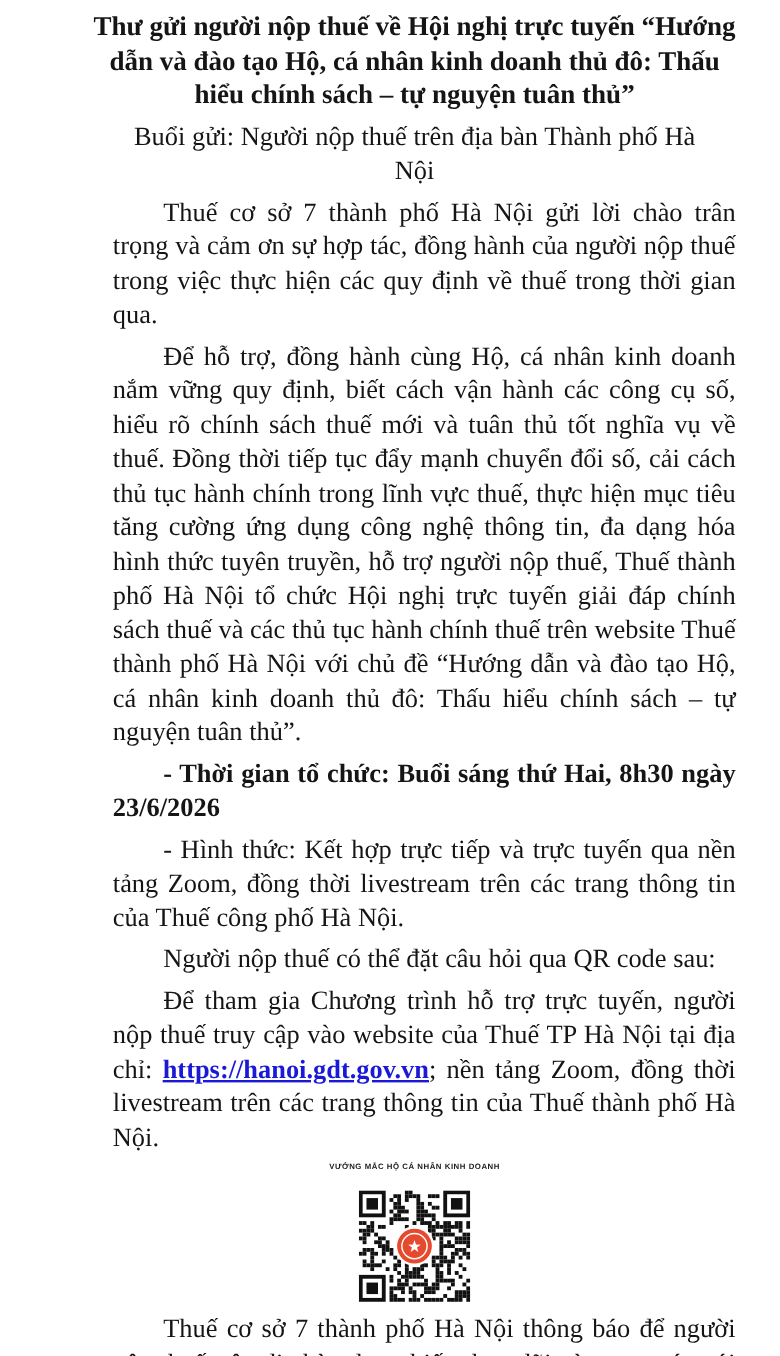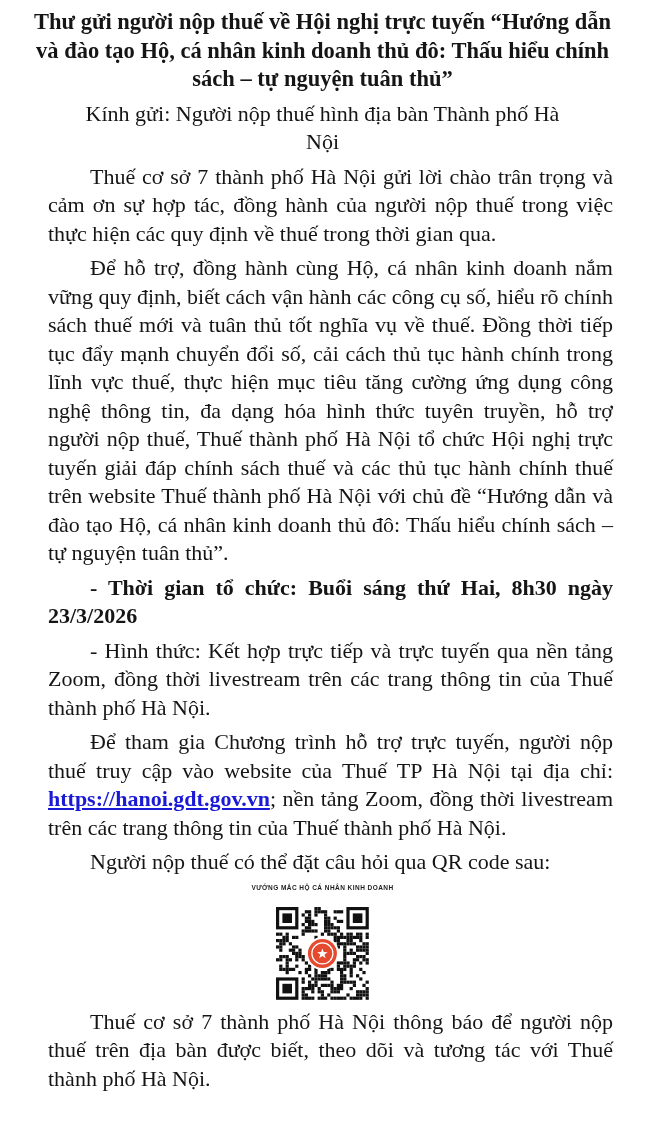--- a/index.html
+++ b/index.html
@@ -5,21 +5,21 @@
   html, body {
     margin: 0;
     padding: 0;
     background: #ffffff;
   }
   .page {
     width: 650px;
     height: 1130px;
     background: #ffffff;
     box-sizing: border-box;
-    padding: 8px 37px 0 32px;
+    padding: 8px 37px 0 78px;
     overflow: hidden;
     font-family: "Liberation Serif", "DejaVu Serif", serif;
     font-size: 22px;
     line-height: 28.5px;
     color: #151515;
   }
   .doc-title {
     font-weight: bold;
     text-align: center;
     margin: 0 0 6px 0;
@@ -57,34 +57,34 @@
   }
   .qr-svg-wrap { line-height: 0; }
 </style>
 </head>
 <body>
 
 <div class="page">
 
   <h1 class="doc-title">Thư gửi người nộp thuế về Hội nghị trực tuyến “Hướng dẫn và đào tạo Hộ, cá nhân kinh doanh thủ đô: Thấu hiểu chính sách – tự nguyện tuân thủ”</h1>
 
-  <div class="salutation">Kính gửi: Người nộp thuế hình địa bàn Thành phố Hà Nội</div>
+  <div class="salutation">Buổi gửi: Người nộp thuế trên địa bàn Thành phố Hà Nội</div>
 
   <p class="body-par">Thuế cơ sở 7 thành phố Hà Nội gửi lời chào trân trọng và cảm ơn sự hợp tác, đồng hành của người nộp thuế trong việc thực hiện các quy định về thuế trong thời gian qua.</p>
 
   <p class="body-par"><span>Để hỗ trợ, đồng hành cùng Hộ, cá nhân kinh doanh nắm vững quy định, biết cách vận hành các công cụ số, hiểu rõ chính sách thuế mới và tuân thủ tốt nghĩa vụ về thuế. Đồng thời tiếp tục đẩy mạnh chuyển đổi số, cải cách thủ tục hành chính trong lĩnh vực thuế, thực hiện mục tiêu tăng cường ứng dụng công nghệ thông tin, đa dạng hóa hình thức tuyên truyền, hỗ trợ người nộp thuế, Thuế thành phố Hà Nội tổ chức Hội nghị trực tuyến giải đáp chính sách thuế và các thủ tục hành chính thuế trên website Thuế thành phố Hà Nội với chủ đề </span><span class="italic">“Hướng dẫn và đào tạo Hộ, cá nhân kinh doanh thủ đô: Thấu hiểu chính sách – tự nguyện tuân thủ”</span><span>.</span></p>
 
-  <p class="body-par bold-par">- Thời gian tổ chức: Buổi sáng thứ Hai, 8h30 ngày 23/3/2026</p>
-
-
-  <p class="body-par">- Hình thức: Kết hợp trực tiếp và trực tuyến qua nền tảng Zoom, đồng thời livestream trên các trang thông tin của Thuế thành phố Hà Nội.</p>
+  <p class="body-par bold-par">- Thời gian tổ chức: Buổi sáng thứ Hai, 8h30 ngày 23/6/2026</p>
+
+
+  <p class="body-par">- Hình thức: Kết hợp trực tiếp và trực tuyến qua nền tảng Zoom, đồng thời livestream trên các trang thông tin của Thuế công phố Hà Nội.</p>
+
+  <p class="body-par">Người nộp thuế có thể đặt câu hỏi qua QR code sau:</p>
 
   <p class="body-par"><span>Để tham gia Chương trình hỗ trợ trực tuyến, người nộp thuế truy cập vào website của Thuế TP Hà Nội tại địa chỉ: </span><a class="doc-link" href="#">https://hanoi.gdt.gov.vn</a><span>; nền tảng Zoom, đồng thời livestream trên các trang thông tin của Thuế thành phố Hà Nội.</span></p>
-
-  <p class="body-par">Người nộp thuế có thể đặt câu hỏi qua QR code sau:</p>
 
   <div class="qr-section">
     <div class="qr-caption">VƯỚNG MẮC HỘ CÁ NHÂN KINH DOANH</div>
     <div class="qr-svg-wrap">
       <svg id="qr-svg" width="93" height="93" viewBox="0 0 93 93" xmlns="http://www.w3.org/2000/svg">
           <g fill="#111111">
             <rect x="38.4" y="0.0" width="3.2" height="3.2"></rect>
             <rect x="41.6" y="0.0" width="3.2" height="3.2"></rect>
             <rect x="28.8" y="3.2" width="3.2" height="3.2"></rect>
             <rect x="32.0" y="3.2" width="3.2" height="3.2"></rect>

